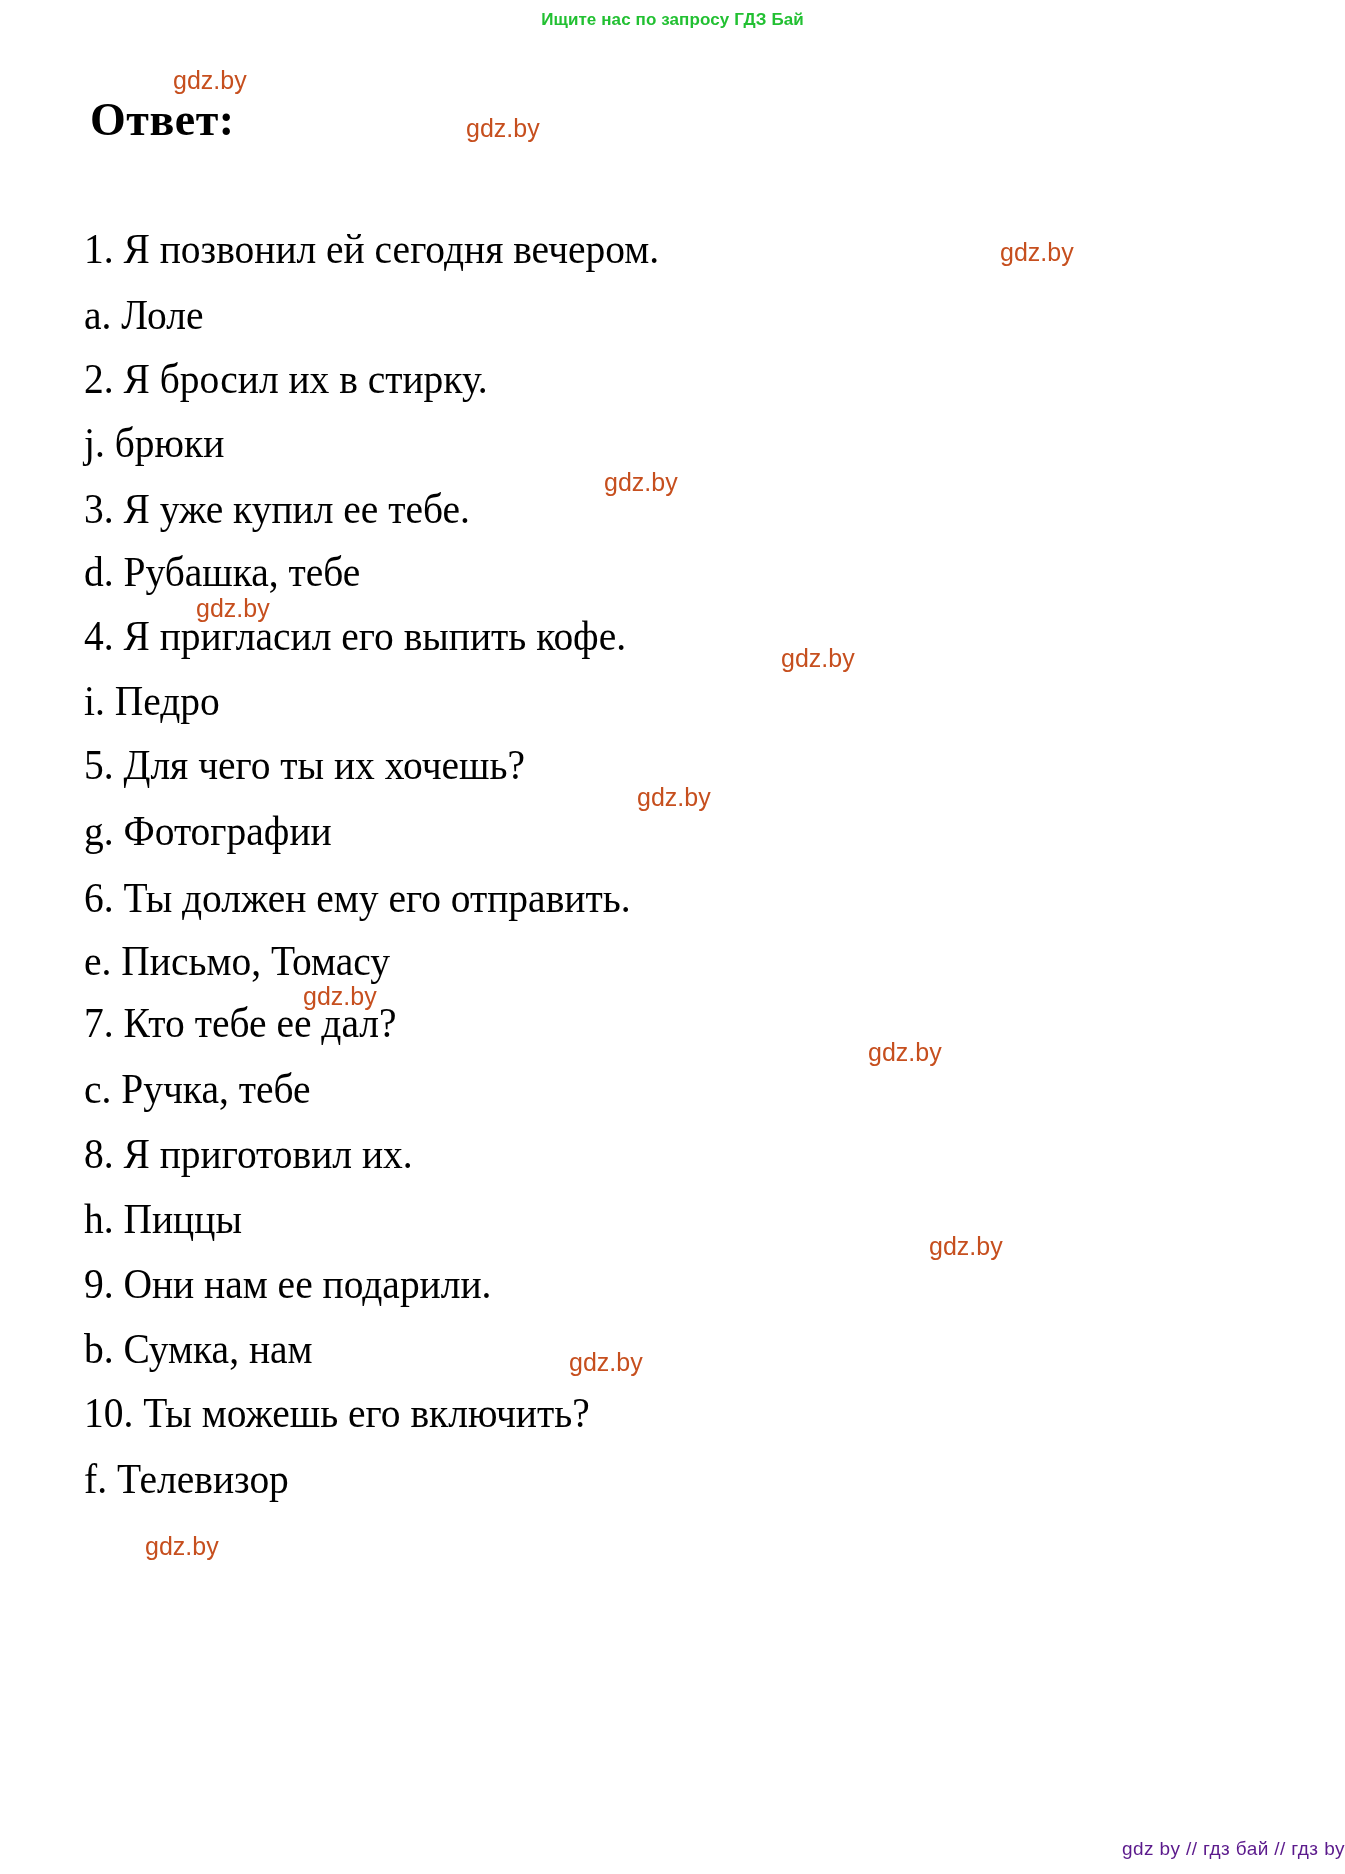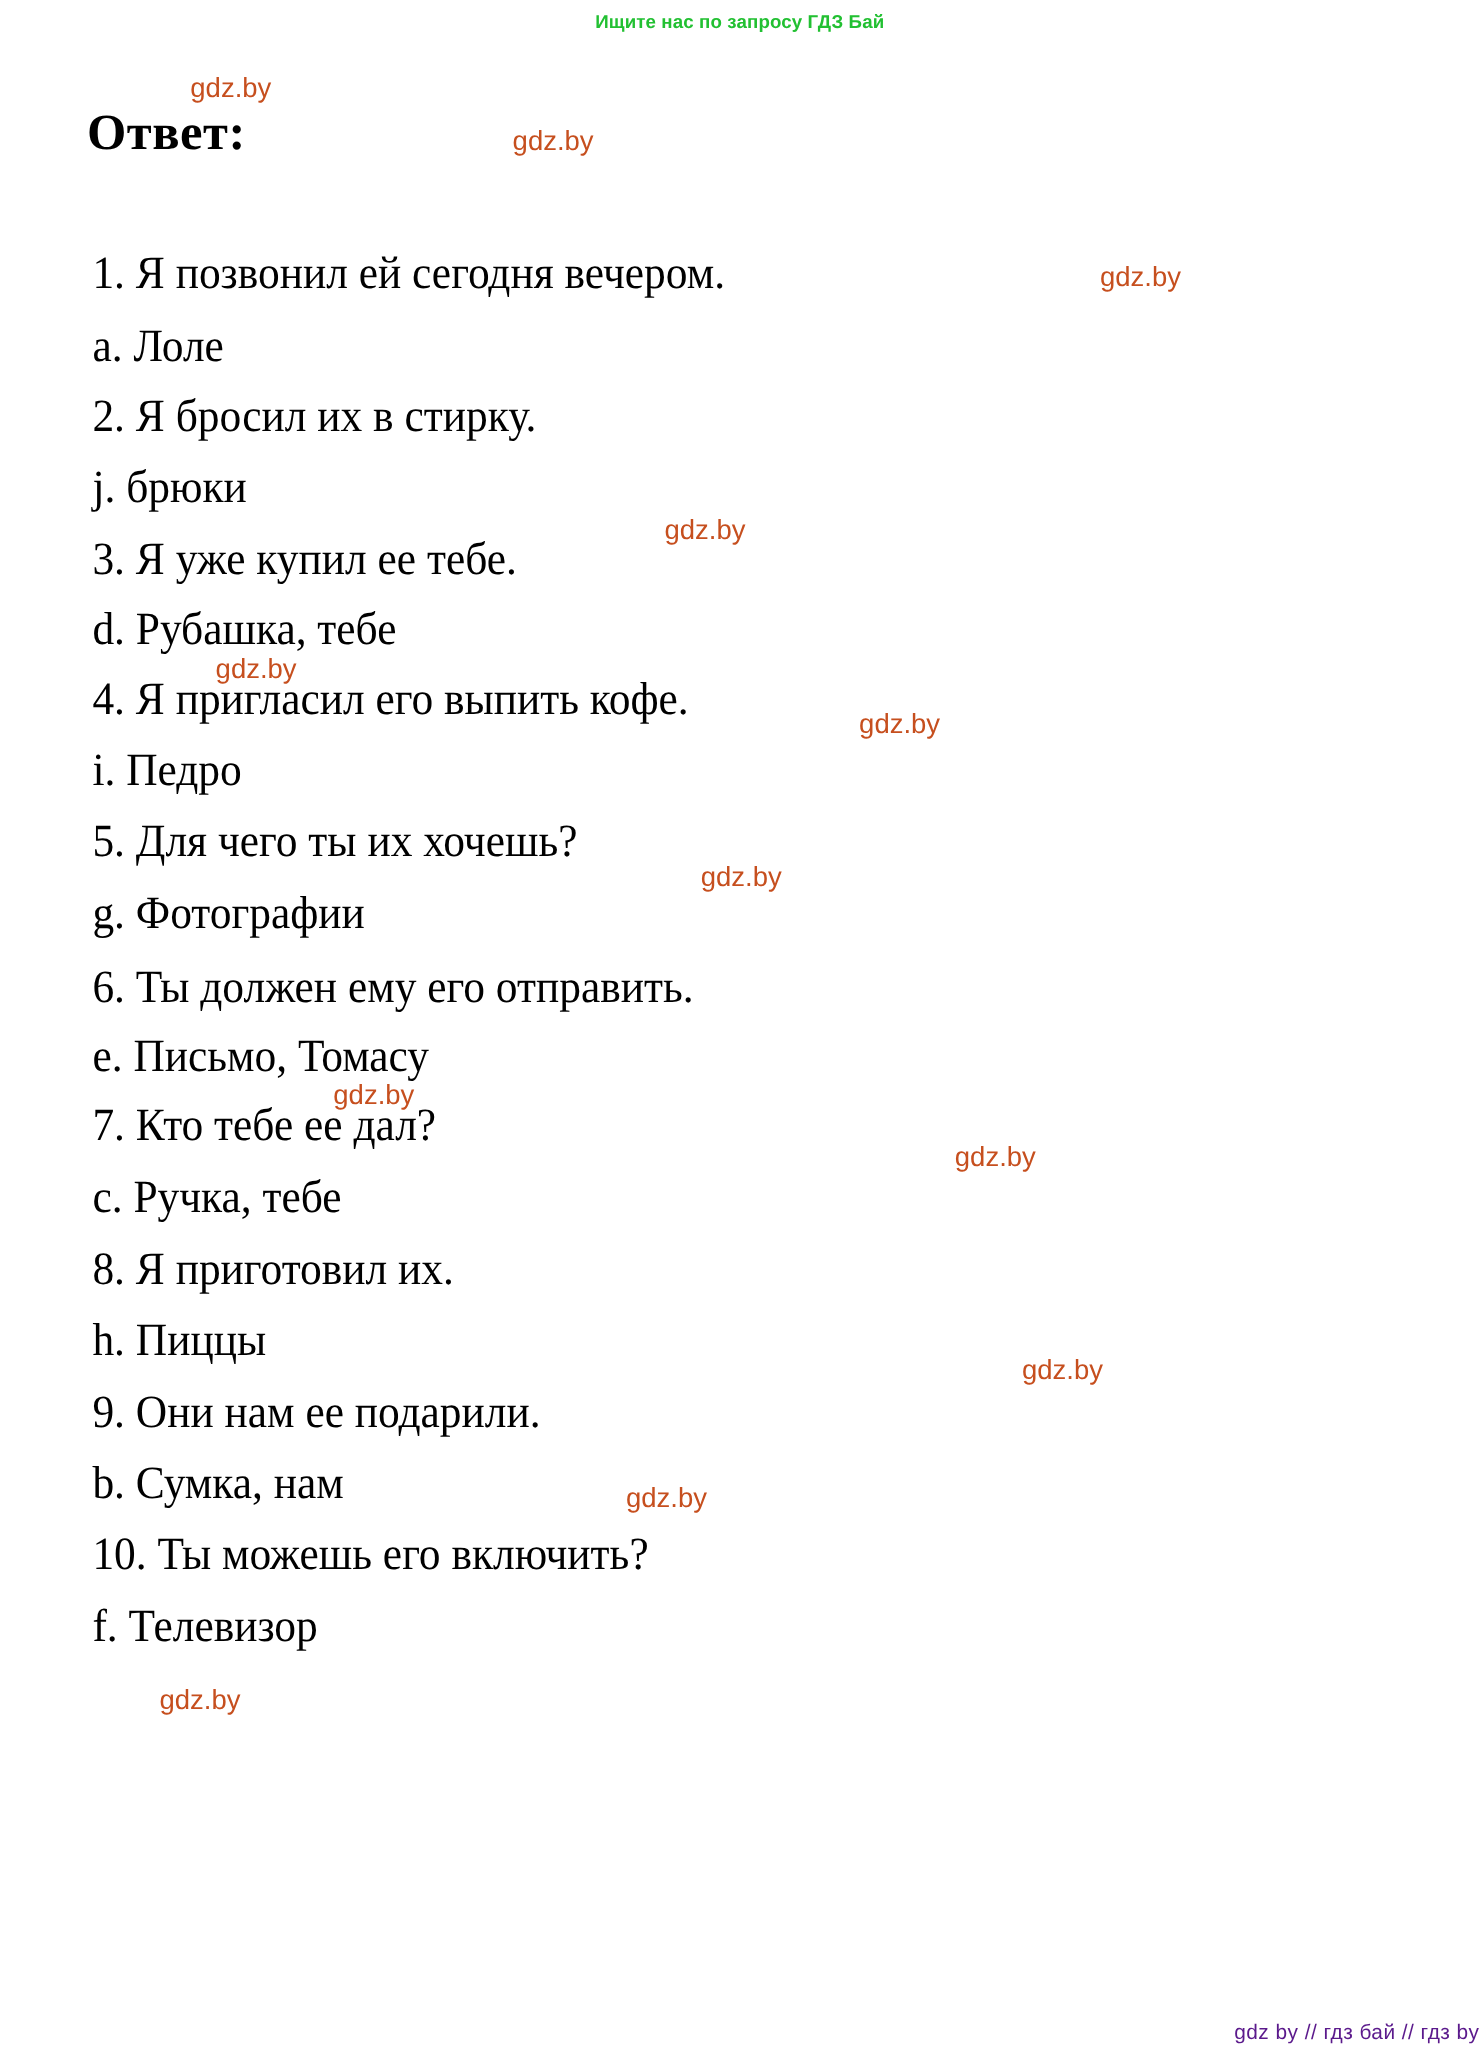--- a/index.html
+++ b/index.html
@@ -43,21 +43,21 @@
   .page-body {
     position: absolute;
     top: 0;
     left: 0;
     width: 1345px;
     height: 1874px;
   }
 
   .answer-heading {
     position: absolute;
-    left: 79px;
+    left: 90px;
     top: 97px;
     font-family: "Liberation Serif", "DejaVu Serif", serif;
     font-weight: bold;
     font-size: 46px;
     line-height: 1;
     letter-spacing: 0.5px;
     white-space: nowrap;
   }
 
   .answer-key-line {

